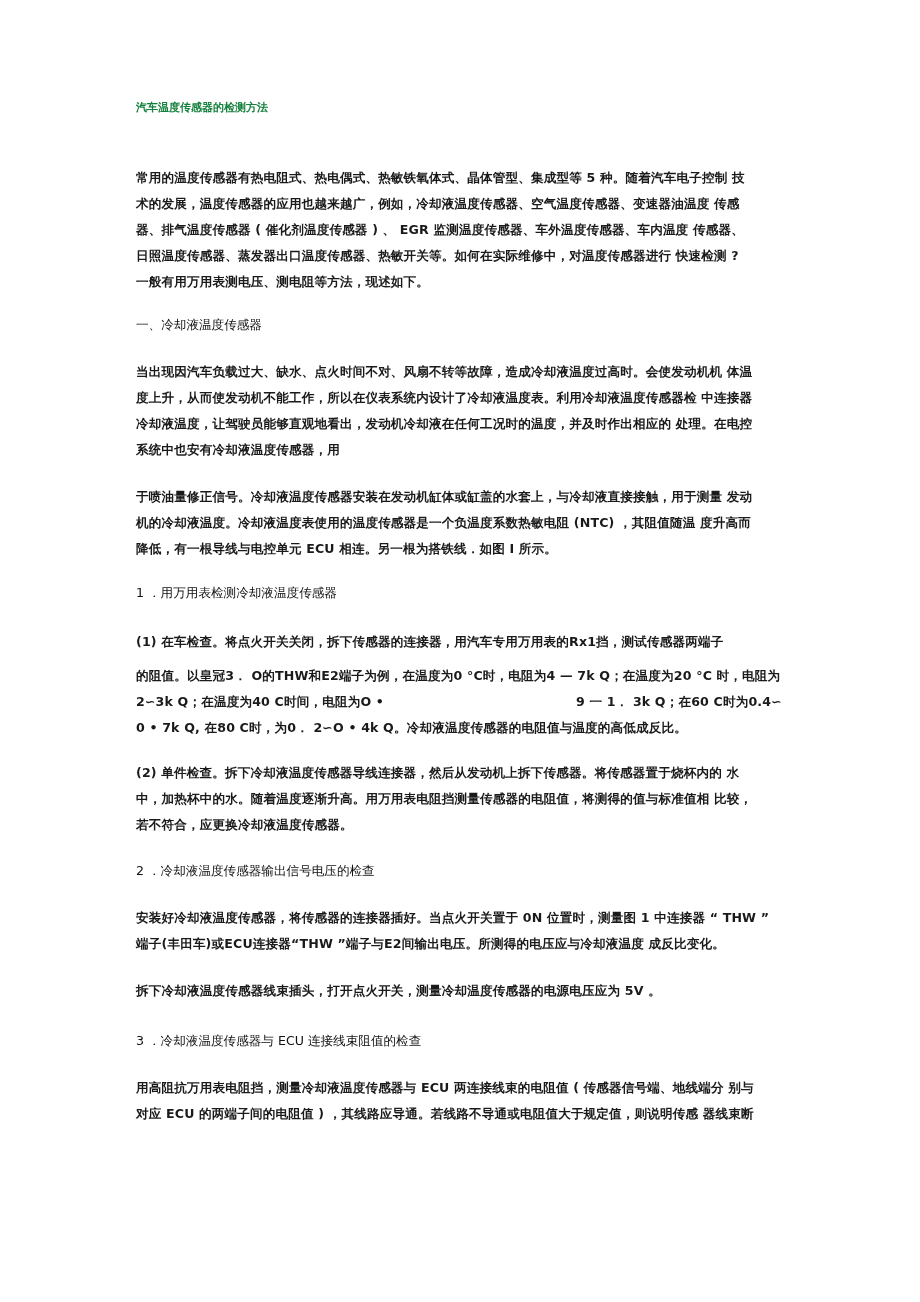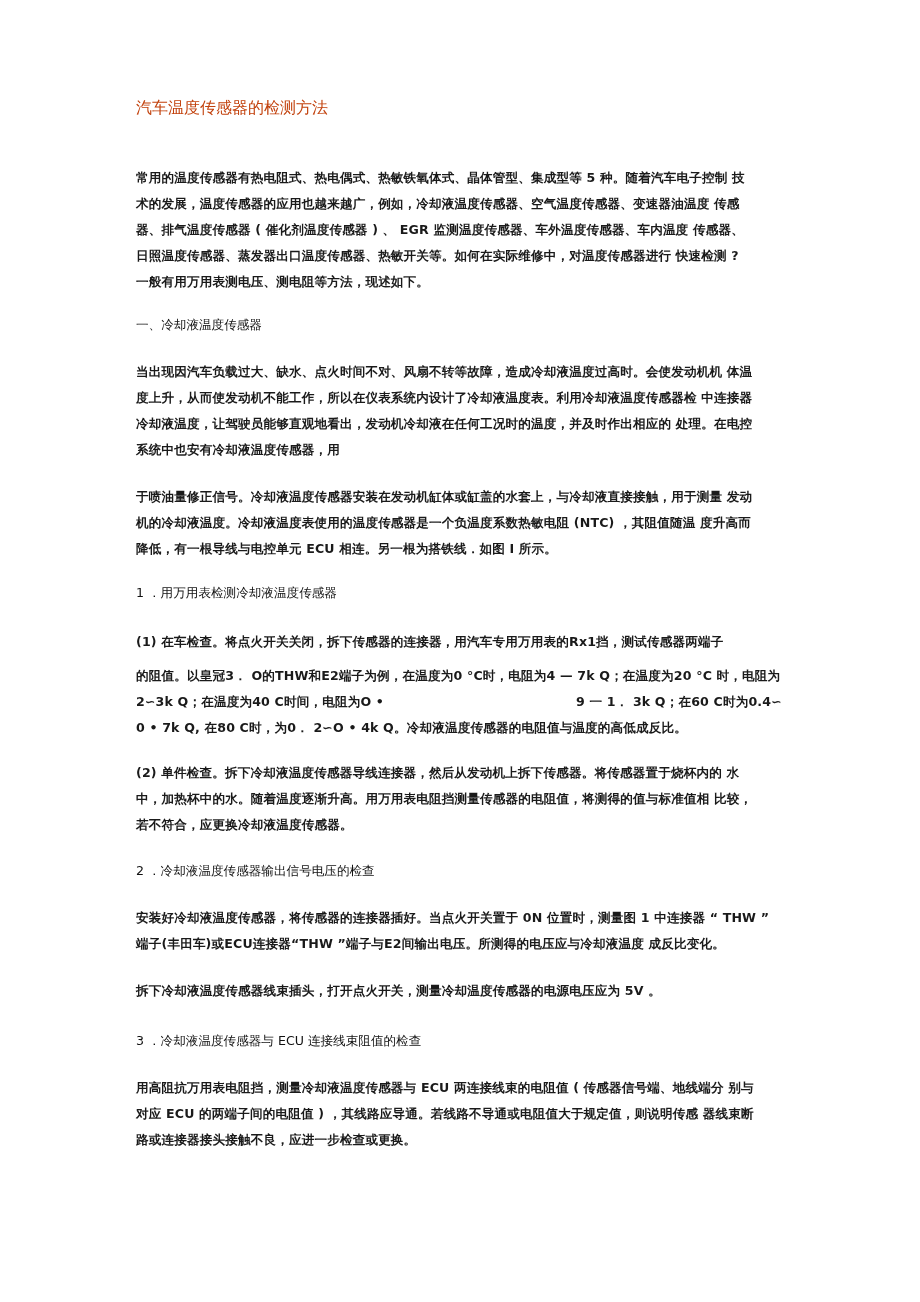--- a/index.html
+++ b/index.html
@@ -22,24 +22,24 @@
       width: 652px;
     }
     .block {
       position: absolute;
       left: 0;
       width: 652px;
       margin: 0;
       font-weight: bold;
     }
     .title {
-      font-size: 16px;
+      font-size: 11px;
       line-height: 18px;
-      color: #c2410c;
-      font-weight: normal;
+      color: #15803d;
+      font-weight: bold;
     }
     .para {
       font-size: 12.6px;
       line-height: 26px;
       text-align: justify;
       text-align-last: left;
       letter-spacing: 0.15px;
     }
     .para .line {
       display: block;
@@ -115,16 +115,15 @@
 
   <div class="block para" style="top:978px;">
     <span class="line">拆下冷却液温度传感器线束插头，打开点火开关，测量冷却温度传感器的电源电压应为  5V 。</span>
   </div>
 
   <h3 class="block heading" style="top:1032px;">3  ．冷却液温度传感器与  ECU 连接线束阻值的检查</h3>
 
   <div class="block para" style="top:1075px;">
     <span class="line">用高阻抗万用表电阻挡，测量冷却液温度传感器与  ECU 两连接线束的电阻值  ( 传感器信号端、地线端分  别与</span>
     <span class="line">对应  ECU 的两端子间的电阻值  ) ，其线路应导通。若线路不导通或电阻值大于规定值，则说明传感  器线束断</span>
-    <span class="line">路或连接器接头接触不良，应进一步检查或更换。</span>
   </div>
 
 </div>
 
 </body></html>

